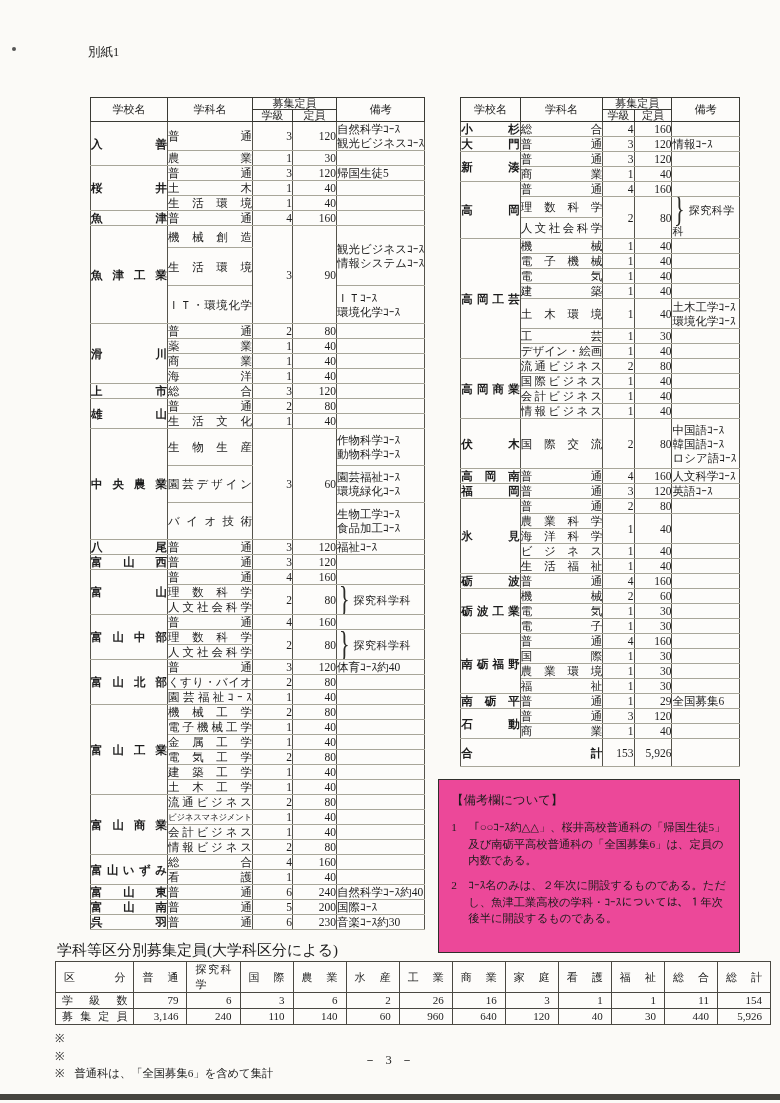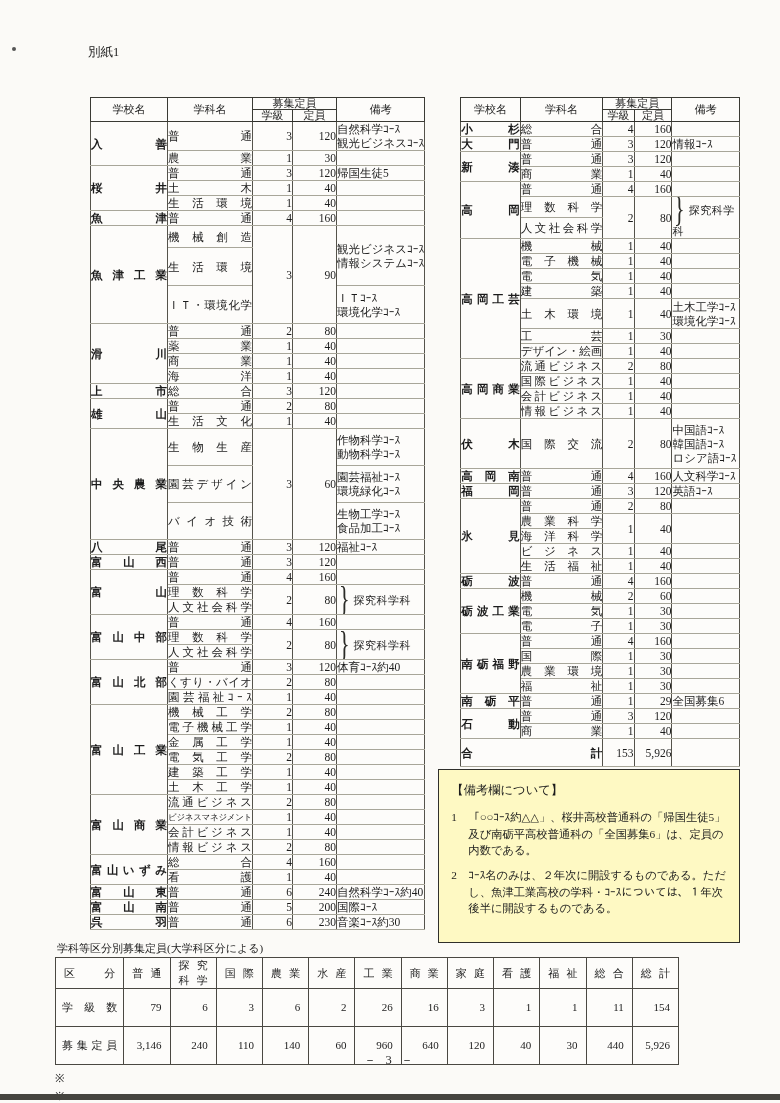--- a/index.html
+++ b/index.html
@@ -37,38 +37,38 @@
   td.c-cl{text-align:right;padding-right:13px;}
   td.c-qt{text-align:right;padding-right:6px;}
   td.c-rk{text-align:left;padding:1px 2px 1px 3px;font-size:8.5px;line-height:11px;vertical-align:middle;}
   .rk-line{white-space:nowrap;}
   td.c-total{padding:0 45px;}
   .brace{display:inline-block;font-size:26px;line-height:1;transform:scaleY(1.35) scaleX(.85);vertical-align:middle;color:#2b2b27;margin:0 3px 0 1px;font-family:"Liberation Serif",serif;}
   .brtxt{font-size:11px;vertical-align:middle;letter-spacing:.5px;}
 
   .right-col{display:flex;flex-direction:column;width:302px;}
   .notes-box{
-    box-sizing:border-box;width:302px;margin-top:2px;
-    border:1.6px solid #2f2f2b;background:#fef9c3;
+    box-sizing:border-box;width:302px;margin-top:12px;
+    border:1.6px solid #2f2f2b;background:#ec4899;
     padding:12px 10px 16px 12px;
   }
   .nb-title{font-size:12.3px;margin-bottom:10px;}
   .nb-item{display:flex;margin-bottom:9px;}
   .nb-num{width:17px;flex:none;font-size:11.3px;line-height:1.45;}
   .nb-text{font-size:11.3px;line-height:1.45;}
 
   .bottom{position:absolute;left:55px;top:941px;width:650px;}
-  .sum-title{font-size:11px;margin:0 0 1px 2px;}
-  table.sum{border-collapse:collapse;table-layout:fixed;width:624px;background:#fdfcfa;border:1.6px solid #2b2b27;}
+  .sum-title{font-size:15px;margin:0 0 1px 2px;}
+  table.sum{border-collapse:collapse;table-layout:fixed;width:716px;background:#fdfcfa;border:1.6px solid #2b2b27;}
   table.sum th,table.sum td{
     border:1px solid #4a4842;font-weight:normal;
     font-size:11px;height:15px;line-height:15px;padding:0;
   }
   table.sum th{padding:0 8px;}
-  table.sum td.lbl{padding:11px 6px;font-family:Liberation Serif, serif;}
+  table.sum td.lbl{padding:0 6px;font-family:Liberation Serif, serif;}
   table.sum td.val{text-align:right;padding-right:8px;}
   .sum-notes{margin-top:7px;}
   .sum-note{font-size:11.3px;line-height:1.2;margin-bottom:4px;display:flex;}
   .sum-note .mk{flex:none;margin-right:10px;}
   .pagenum{position:absolute;left:0;right:0;top:1052px;text-align:center;font-size:12.5px;letter-spacing:3px;}
   .scan-strip{position:absolute;left:0;right:0;bottom:3px;height:6px;background:#45443f;}
 </style>
 </head>
 <body>
 

